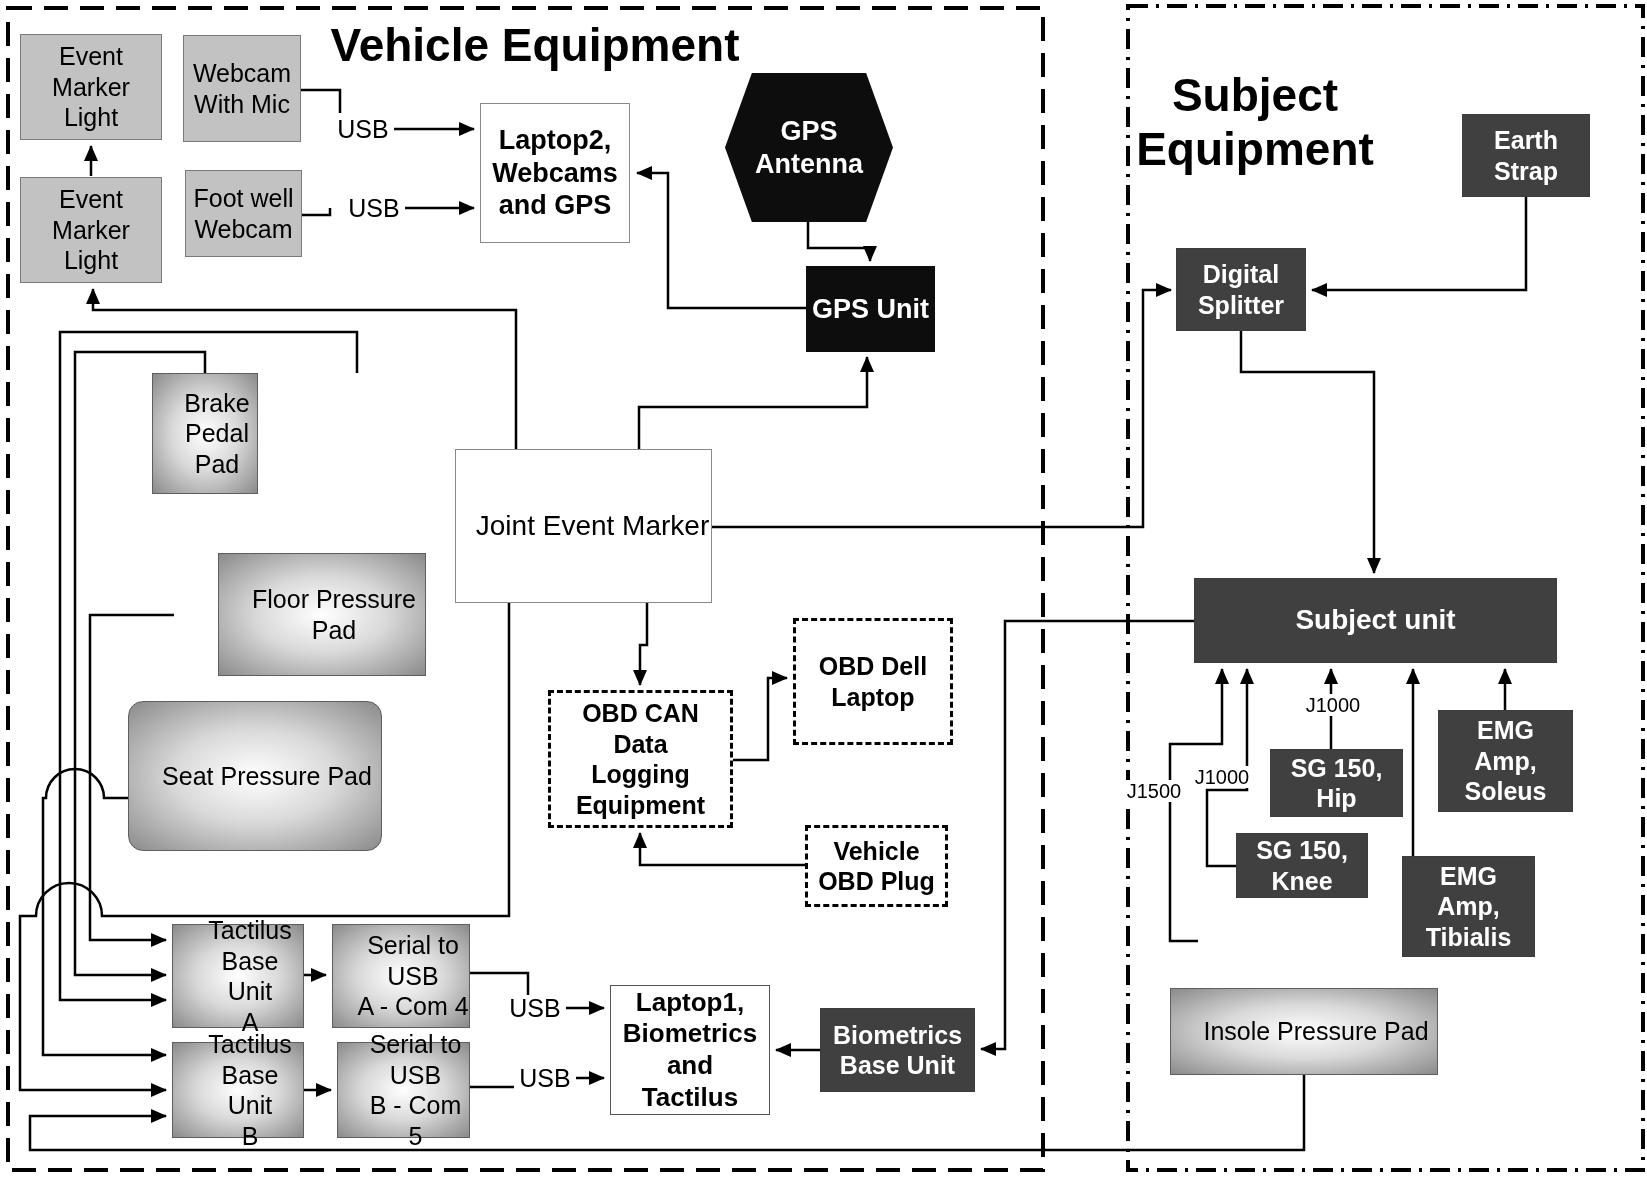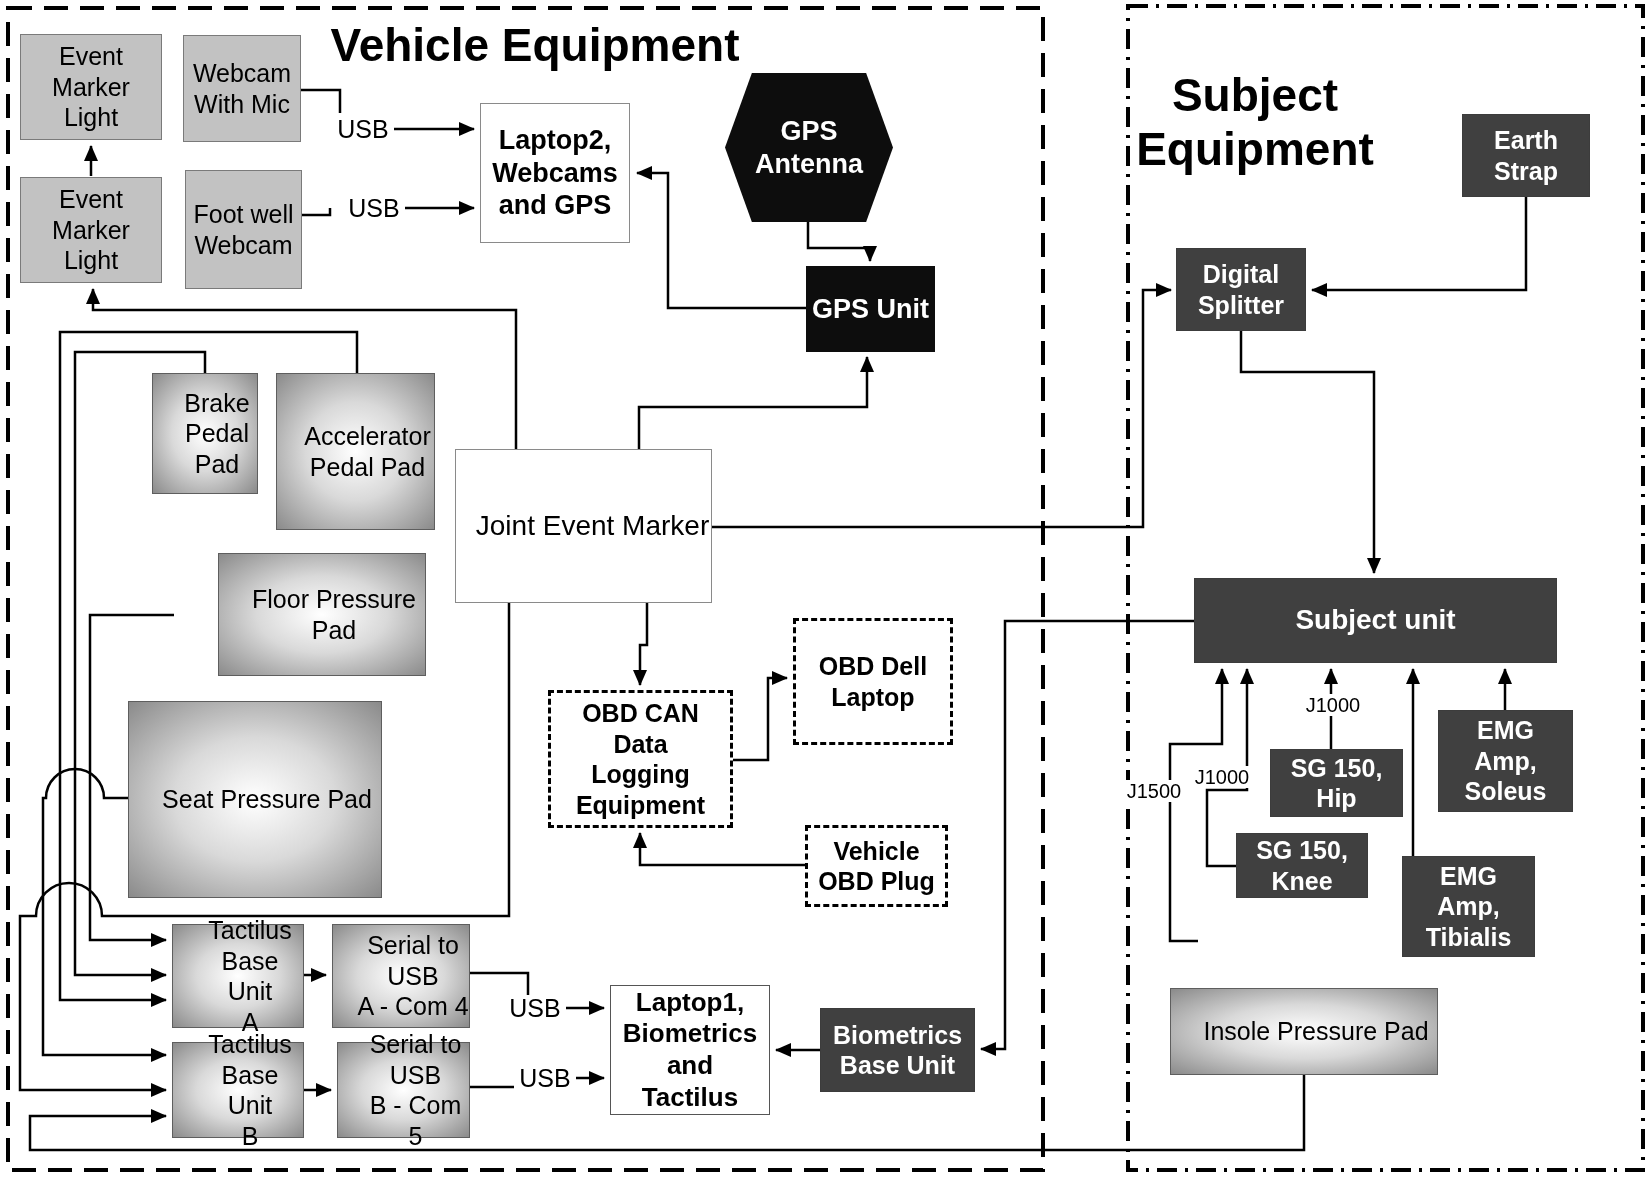--- a/index.html
+++ b/index.html
@@ -99,37 +99,35 @@
 Equipment</div>
 
   <div class="node flat" style="left:20px;top:34px;width:142px;height:106px;">Event
 Marker
 Light</div>
   <div class="node flat" style="left:183px;top:35px;width:118px;height:107px;">Webcam
 With Mic</div>
   <div class="node flat" style="left:20px;top:177px;width:142px;height:106px;">Event
 Marker
 Light</div>
-  <div class="node flat" style="left:185px;top:170px;width:117px;height:119px;">Foot well
+  <div class="node flat" style="left:185px;top:170px;width:117px;height:87px;">Foot well
 Webcam</div>
   <div class="node whitebox" style="left:480px;top:103px;width:150px;height:140px;font-size:27px;">Laptop2,
 Webcams
 and GPS</div>
   <div class="node hex" style="left:725px;top:73px;width:168px;height:149px;font-size:27px;">GPS
 Antenna</div>
   <div class="node blackbox" style="left:806px;top:266px;width:129px;height:86px;font-size:27px;text-align:right;">GPS Unit</div>
   <div class="node grad" style="left:152px;top:373px;width:106px;height:121px;">Brake
 Pedal
 Pad</div>
-  <div class="node grad" style="left:276px;top:373px;width:159px;height:157px;">Accelerator
-Pedal Pad</div>
   <div class="node plainwhite" style="left:455px;top:449px;width:257px;height:154px;font-size:28px;padding-left:18px;">Joint Event Marker</div>
   <div class="node grad" style="left:174px;top:553px;width:208px;height:123px;margin-left:44px;">Floor Pressure
 Pad</div>
-  <div class="node grad" style="left:128px;top:701px;width:254px;height:197px;">Seat Pressure Pad</div>
+  <div class="node grad" style="left:128px;top:701px;width:254px;height:150px;border-radius:15px;">Seat Pressure Pad</div>
   <div class="node dashedbox" style="left:548px;top:690px;width:185px;height:138px;">OBD CAN
 Data
 Logging
 Equipment</div>
   <div class="node dashedbox" style="left:793px;top:618px;width:160px;height:127px;">OBD Dell
 Laptop</div>
   <div class="node dashedbox" style="left:805px;top:825px;width:143px;height:82px;">Vehicle
 OBD Plug</div>
   <div class="node grad" style="left:172px;top:924px;width:132px;height:104px;">Tactilus
 Base Unit

